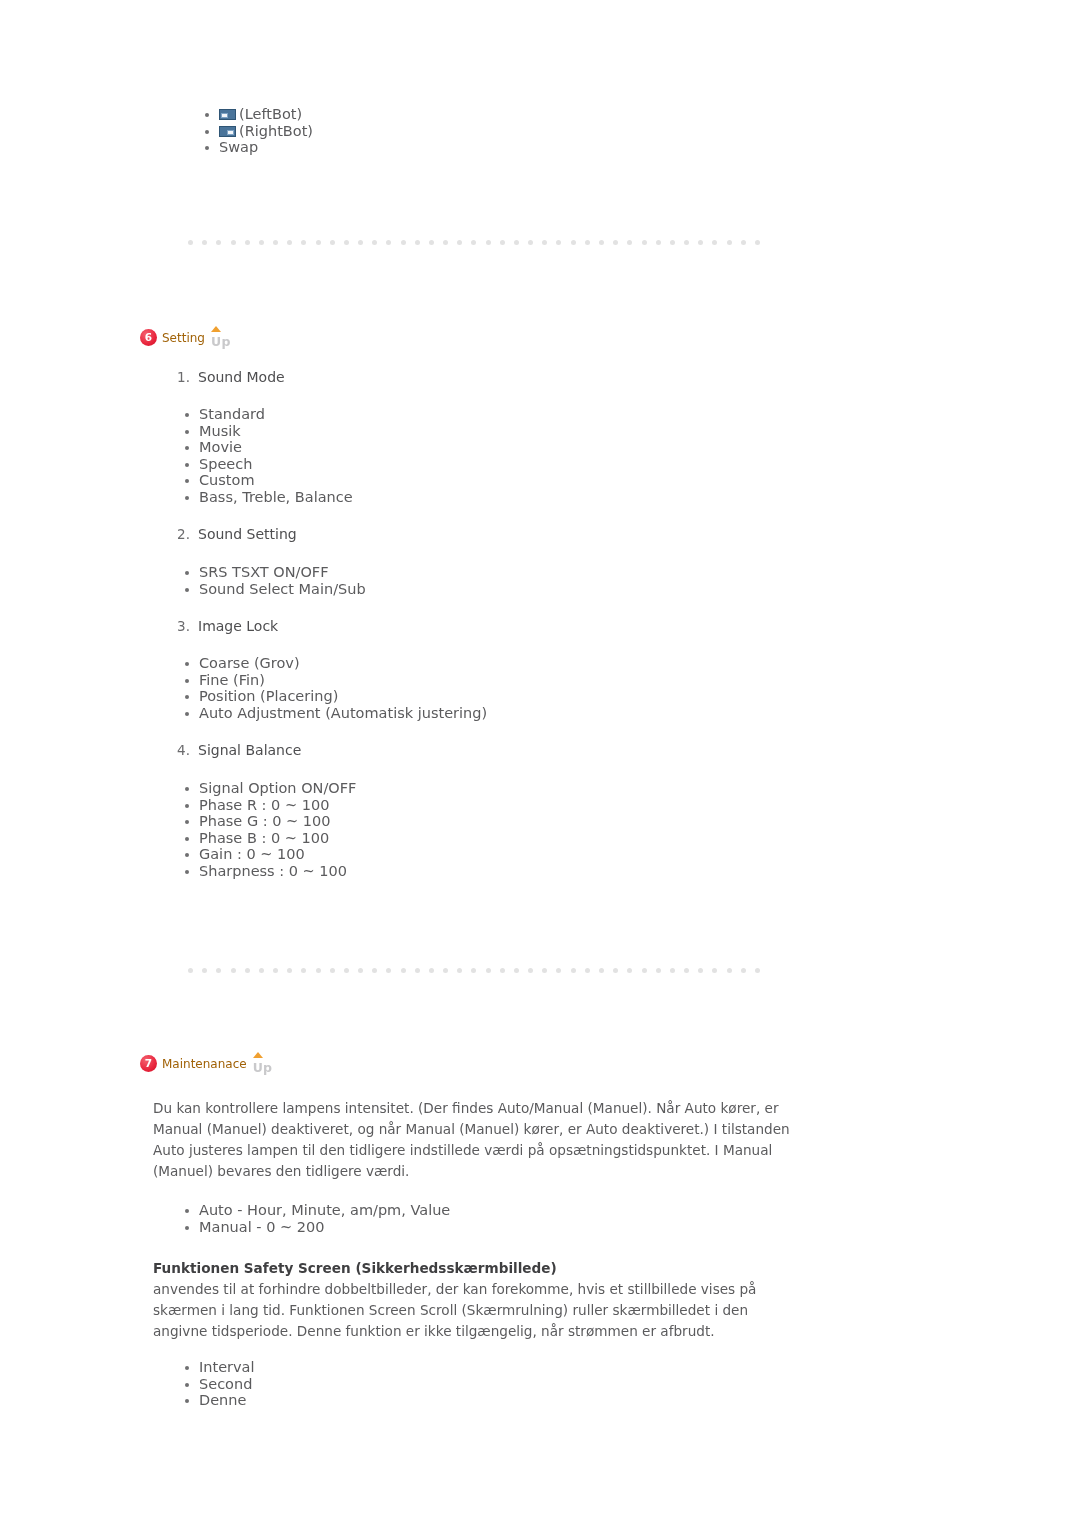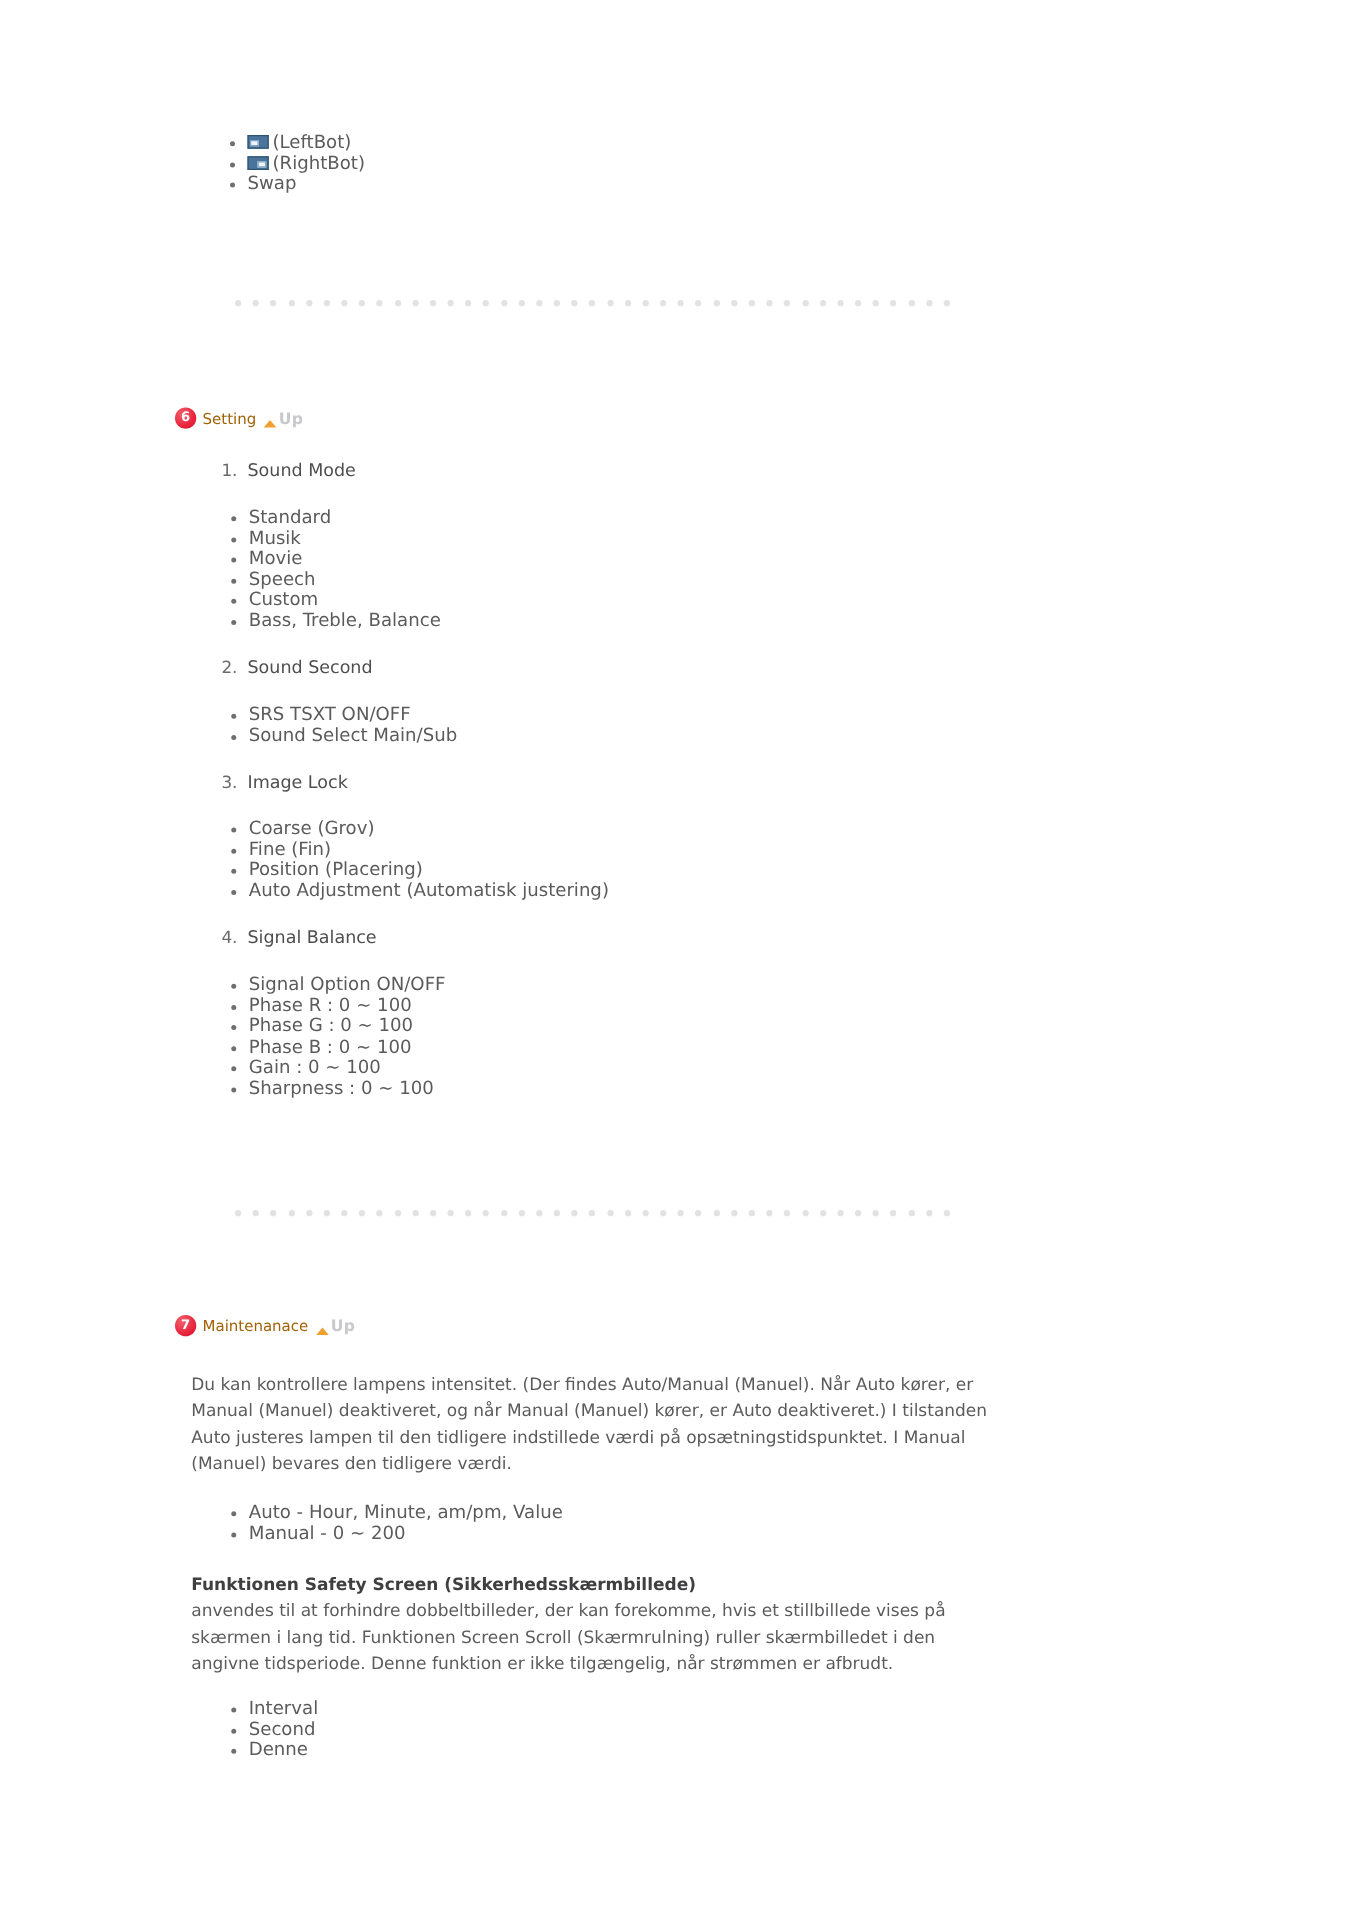--- a/index.html
+++ b/index.html
@@ -66,21 +66,21 @@
     background: #f2f6fa;
     border: 1px solid #7fa3c4;
     box-sizing: border-box;
   }
   .pip-icon.left .sub { left: 1px; }
   .pip-icon.right .sub { right: 1px; }
 
   
   #top-bullets {
     position: absolute;
-    left: 182px;
+    left: 203px;
     top: 106px;
   }
   #top-bullets > li { line-height: 16.6px; }
   #top-bullets > li + li { margin-top: 0px; }
 
   
   .dot-rule {
     position: absolute;
     height: 8px;
     display: flex;
@@ -118,23 +118,24 @@
     margin-right: 5px;
     flex: none;
     font-family: "DejaVu Sans", "Liberation Sans", sans-serif;
   }
   .sec-title {
     font-size: 12px;
     color: #a16207;
   }
   .up-link {
     display: inline-flex;
-    align-items: flex-end;
+    align-items: flex-start;
     margin-left: 6px;
     gap: 2px;
+    flex-direction: column;
   }
   .up-caret {
     width: 0;
     height: 0;
     border-left: 5px solid transparent;
     border-right: 5px solid transparent;
     border-bottom: 6px solid #f0a030;
     display: block;
   }
   .up-text {
@@ -280,21 +281,21 @@
     <li><span>Standard</span></li>
     <li><span>Musik</span></li>
     <li><span>Movie</span></li>
     <li><span>Speech</span></li>
     <li><span>Custom</span></li>
     <li><span>Bass, Treble, Balance</span></li>
   </ul>
 
   <div class="num-item" id="num-2">
     <span class="num">2.</span>
-    <span class="num-title">Sound Second</span>
+    <span class="num-title">Sound Setting</span>
   </div>
   <ul class="ul-bullets" id="list-2">
     <li><span>SRS TSXT ON/OFF</span></li>
     <li><span>Sound Select Main/Sub</span></li>
   </ul>
 
   <div class="num-item" id="num-3">
     <span class="num">3.</span>
     <span class="num-title">Image Lock</span>
   </div>

